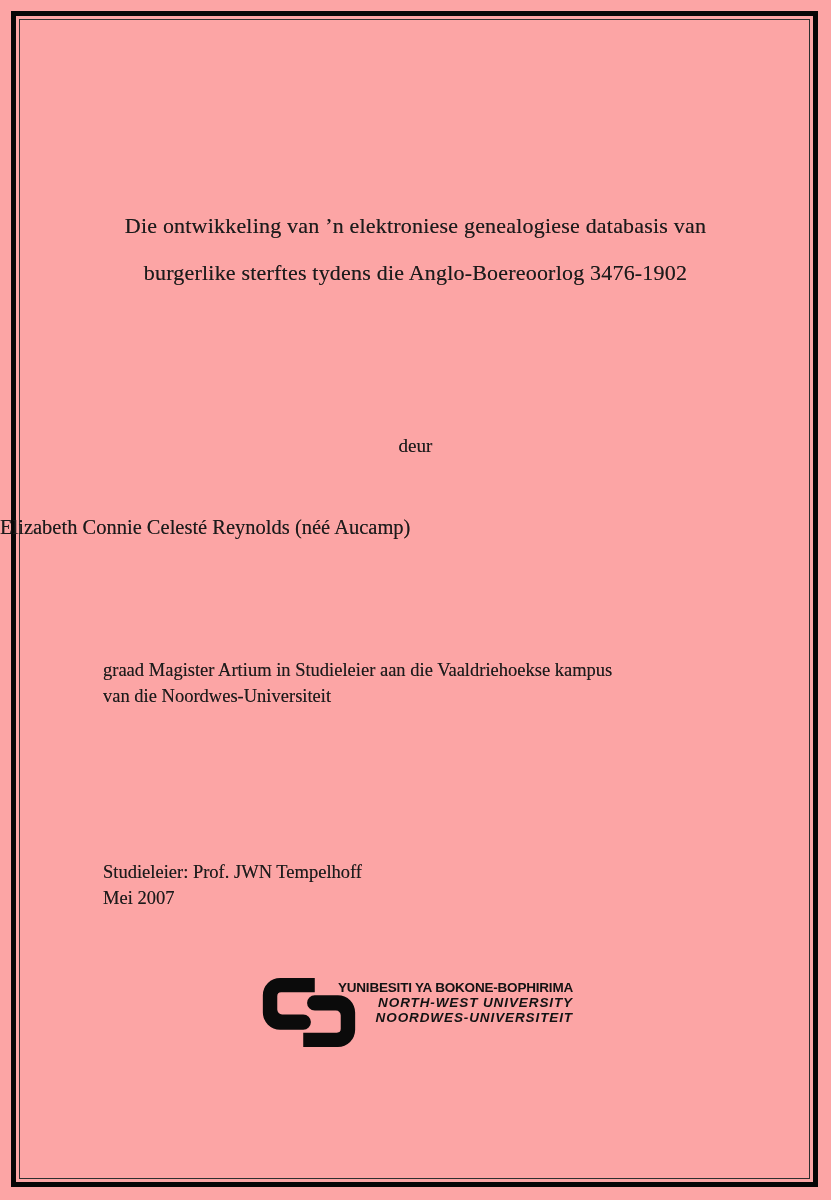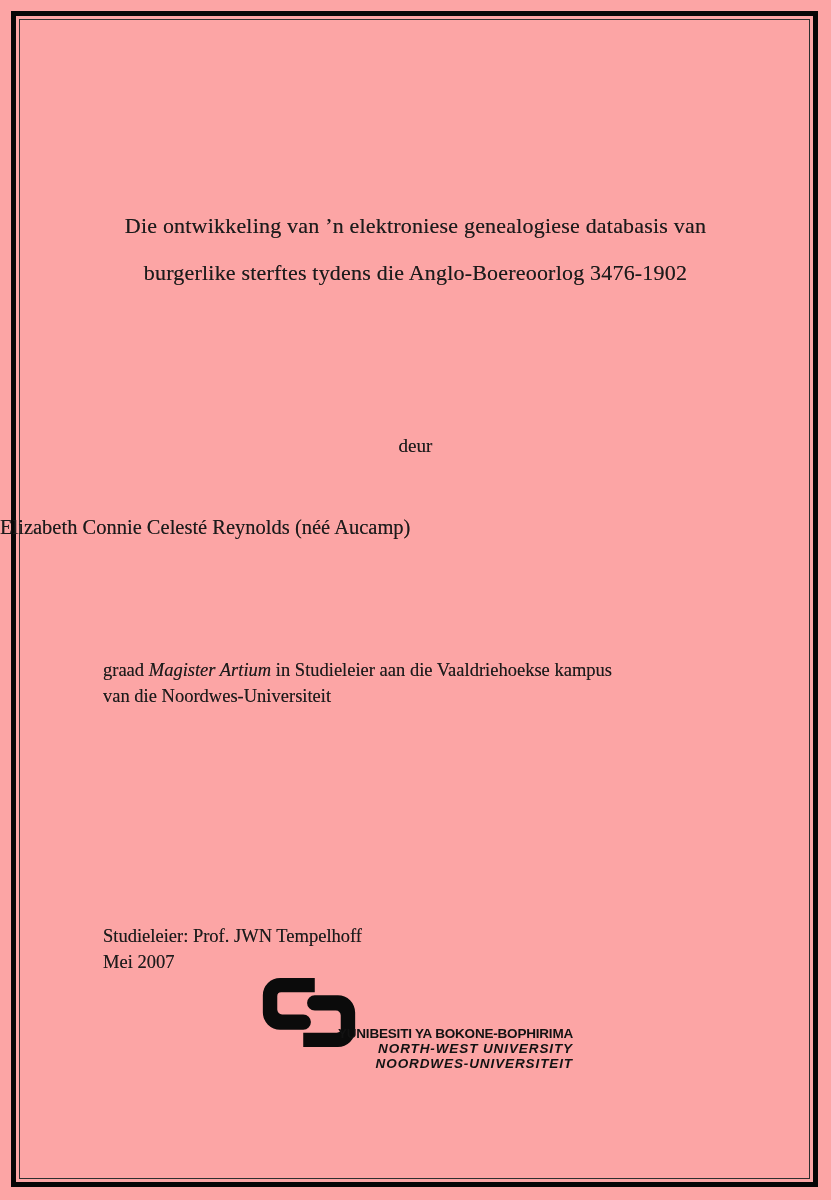--- a/index.html
+++ b/index.html
@@ -43,43 +43,43 @@
   .author {
     position:absolute; left:0; right:0; top:514px;
     font-size:20.5px; line-height:26px;
   }
 
   .submission {
     position:absolute; left:103px; top:658px; width:630px;
     font-size:18.5px; line-height:25.5px;
   }
   .submission .justified { word-spacing:5.5px; }
-  .submission .it { font-style:italic; }
+  .submission .it { }
 
   .supervisor-block {
-    position:absolute; left:103px; top:924px;
+    position:absolute; left:103px; top:860px;
     font-size:18.5px; line-height:25.5px;
   }
 
   .logo {
     position:absolute; left:259px; top:974px;
     width:315px; height:80px;
   }
   .logo svg { position:absolute; left:0; top:0; display:block; }
   .logo-text {
     position:absolute; left:63px; top:6px; width:251px;
     text-align:right;
     font-family:"Liberation Sans", sans-serif;
     font-weight:700;
     font-size:13.5px; line-height:15.2px;
     color:#121212;
     text-shadow:none;
     white-space:nowrap;
   }
-  .logo-text .l1 { letter-spacing:-0.2px;margin-top:46px; }
+  .logo-text .l1 { letter-spacing:-0.2px; }
   .logo-text .l2, .logo-text .l3 { letter-spacing:0.9px;font-style:italic; }
 </style>
 </head>
 <body>
 
 <div class="page">
 
   <div class="frame-outer"></div>
   <div class="frame-inner"></div>
 

